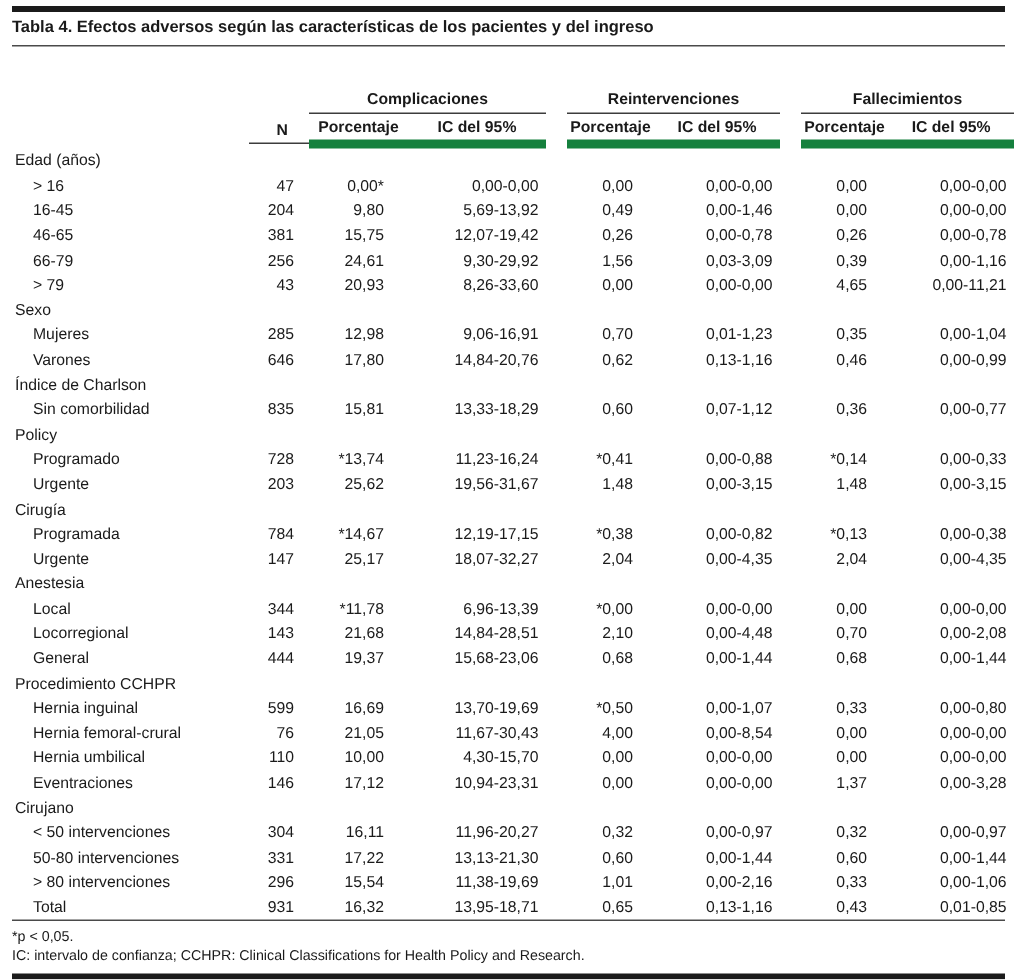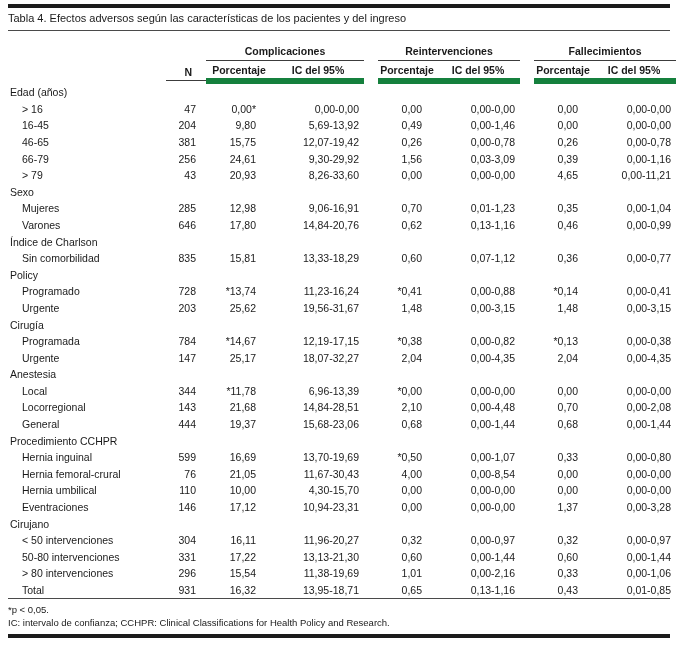--- a/index.html
+++ b/index.html
@@ -13,29 +13,29 @@
     height: 653px;
     box-sizing: border-box;
     padding: 4px 8px 0 8px;
     background: #ffffff;
     overflow: hidden;
   }
   .rule-thick { height: 4px; background: #1b1b1b; }
   .rule-thin  { height: 1px; background: #4a4a4a; }
   .title {
     font-size: 11px;
-    font-weight: normal;
+    font-weight: bold;
     line-height: 13px;
     margin: 4px 0 5px 0;
   }
   table {
     width: 100%;
     border-collapse: collapse;
     table-layout: fixed;
-    margin-top: 12px;
+    margin-top: 27px;
   }
   col.c-label { width: 158px; }
   col.c-n     { width: 40px; }
   col.c-pct1  { width: 66px; }
   col.c-ic1   { width: 92px; }
   col.c-sp    { width: 14px; }
   col.c-pct   { width: 58px; }
   col.c-ic    { width: 84px; }
   th, td {
     font-size: 10.5px;
@@ -223,21 +223,21 @@
         <tr>
           <td class="lbl">Programado</td>
           <td class="num ncell">728</td>
           <td class="num pct">*13,74</td>
           <td class="num ic">11,23-16,24</td>
           <td class="sp"></td>
           <td class="num pct2">*0,41</td>
           <td class="num ic">0,00-0,88</td>
           <td class="sp"></td>
           <td class="num pct2">*0,14</td>
-          <td class="num ic">0,00-0,41</td>
+          <td class="num ic">0,00-0,33</td>
         </tr>
         <tr>
           <td class="lbl">Urgente</td>
           <td class="num ncell">203</td>
           <td class="num pct">25,62</td>
           <td class="num ic">19,56-31,67</td>
           <td class="sp"></td>
           <td class="num pct2">1,48</td>
           <td class="num ic">0,00-3,15</td>
           <td class="sp"></td>

